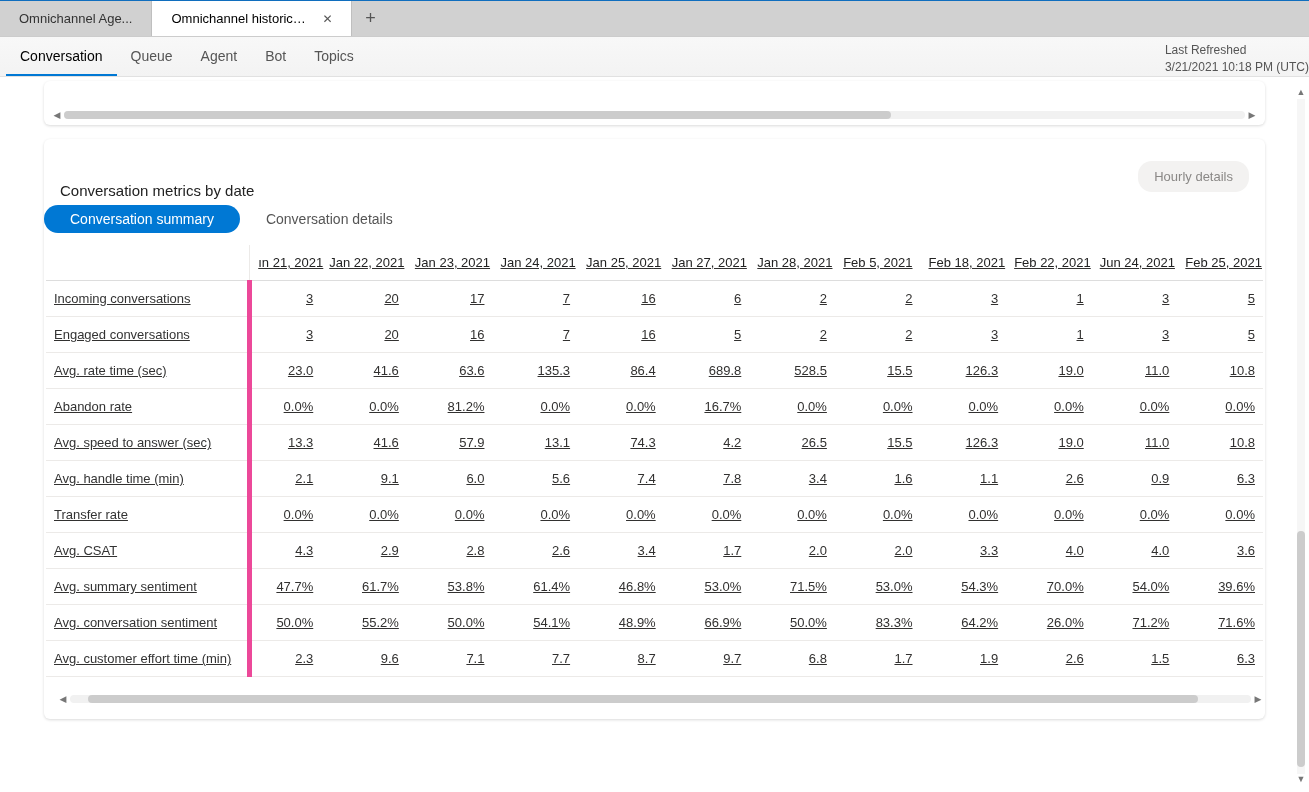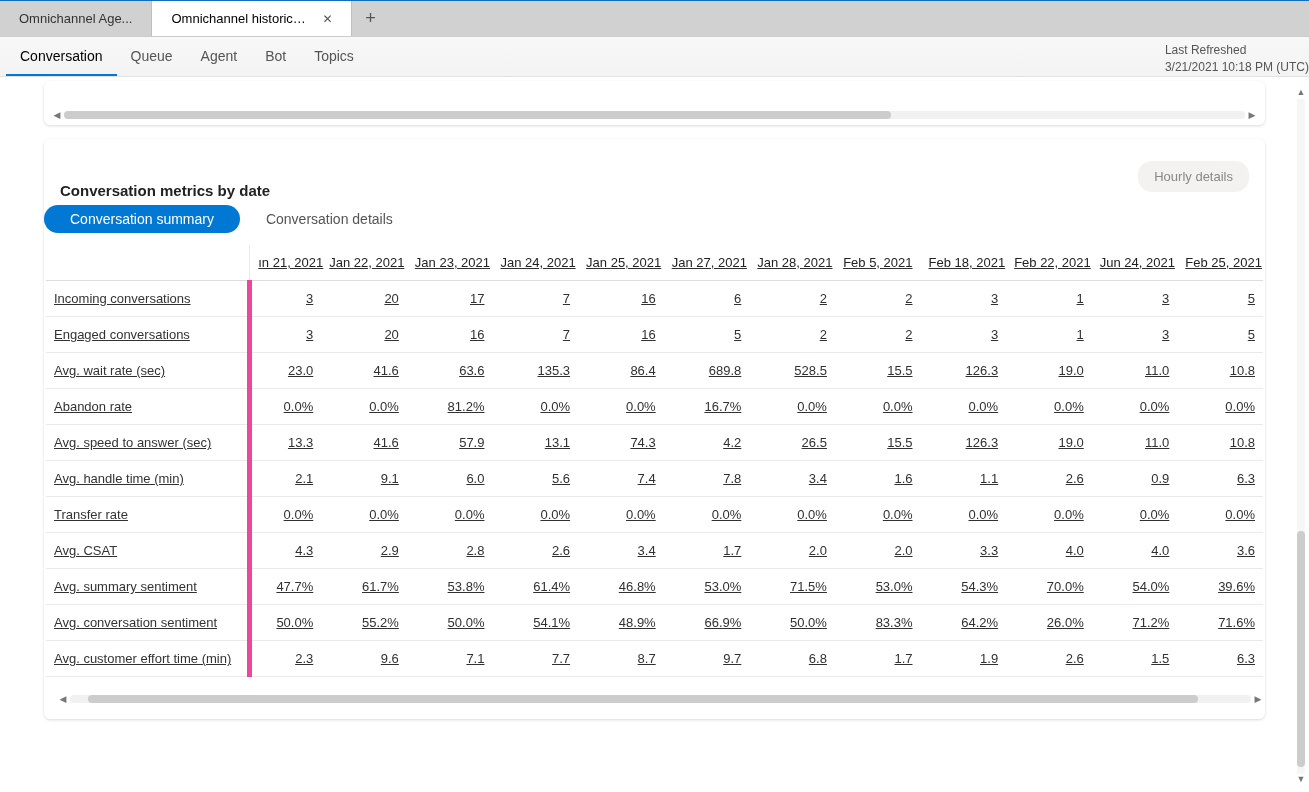--- a/index.html
+++ b/index.html
@@ -143,21 +143,21 @@
       box-shadow: 0 1px 3px rgba(0,0,0,0.15);
       padding-bottom: 10px;
     }
     .card-header {
       display: flex;
       align-items: center;
       padding: 14px 16px 6px 16px;
     }
     .card-title {
       font-size: 15px;
-      font-weight: 700;
+      font-weight: 400;
       color: #222;
       margin-top: 29px;
     }
     .hourly-btn {
       margin-left: auto;
       background: #f3f2f1;
       color: #8a8886;
       border: none;
       padding: 8px 16px;
       font-size: 13px;
@@ -348,21 +348,21 @@
               <td>16</td>
               <td>5</td>
               <td>2</td>
               <td>2</td>
               <td>3</td>
               <td>1</td>
               <td>3</td>
               <td>5</td>
             </tr>
             <tr>
-              <td class="metric-label">Avg. wait rate (sec)</td>
+              <td class="metric-label">Avg. rate time (sec)</td>
               <td>23.0</td>
               <td>41.6</td>
               <td>63.6</td>
               <td>135.3</td>
               <td>86.4</td>
               <td>689.8</td>
               <td>528.5</td>
               <td>15.5</td>
               <td>126.3</td>
               <td>19.0</td>

